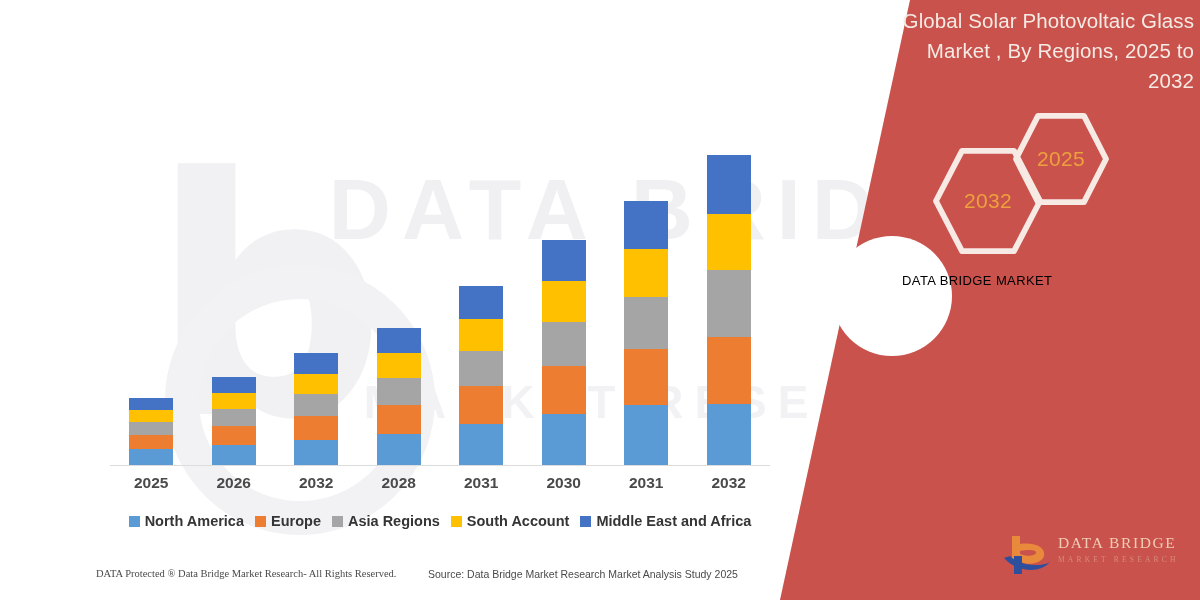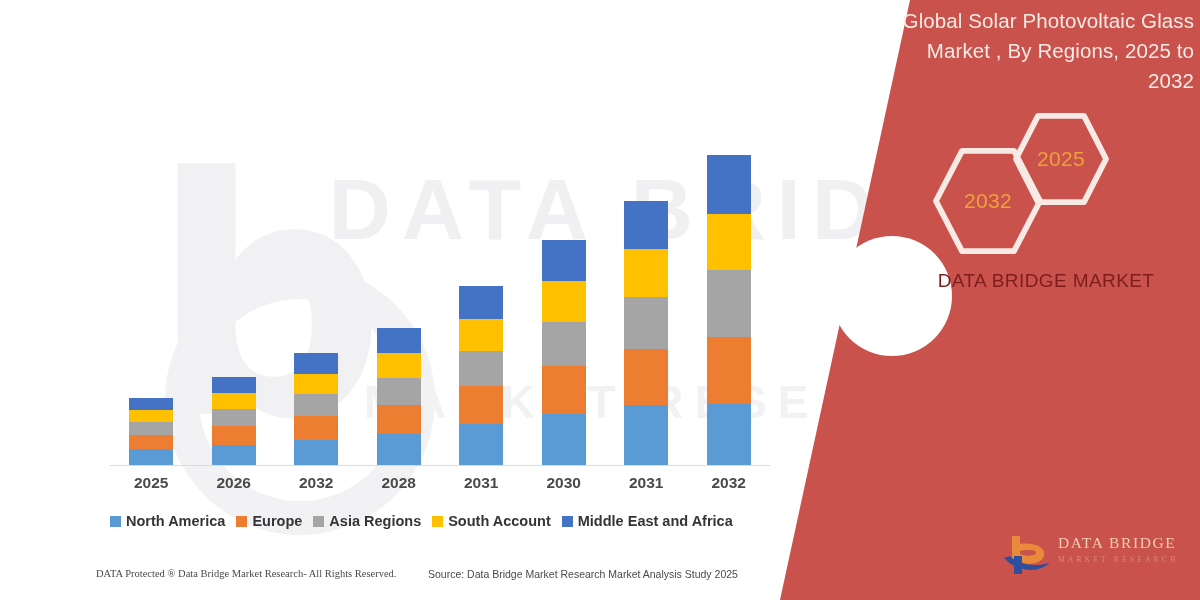--- a/index.html
+++ b/index.html
@@ -22,22 +22,22 @@
   .hex svg{display:block;overflow:visible;}
   .hex-label{
     position:absolute;left:0;top:0;width:100%;height:100%;
     display:flex;align-items:center;justify-content:center;
     color:#eda13c;font-size:21px;font-weight:400;letter-spacing:.3px;
   }
   .hex-2025{left:93px;top:3px;width:96px;height:92px;}
   .hex-2032{left:13px;top:38px;width:110px;height:106px;}
 
   .dbmr-brand{
-    position:absolute;left:902px;top:266px;width:288px;text-align:center;
-    color:#7f1d1d;font-size:19px;line-height:30px;font-weight:400;letter-spacing:.4px;
+    position:absolute;left:902px;top:266px;width:288px;
+    color:#000000;font-size:13px;line-height:30px;font-weight:400;letter-spacing:.4px;
   }
 
   
   .white-arc{
     position:absolute;left:832px;top:236px;width:120px;height:120px;
     border-radius:50%;background:#ffffff;
   }
 
   
   .logo{position:absolute;left:1000px;top:530px;width:190px;height:52px;}
@@ -78,21 +78,21 @@
   .bars{position:absolute;left:0;bottom:1px;width:660px;height:325px;display:flex;align-items:flex-end;}
   .bar-slot{flex:1;display:flex;justify-content:center;align-items:flex-end;height:100%;}
   .bar{width:44px;display:flex;flex-direction:column-reverse;}
   .seg{width:100%;}
 
   .xlabels{position:absolute;left:110px;top:474px;width:660px;display:flex;}
   .xlabel{flex:1;text-align:center;color:#4a4a4a;font-size:15.5px;font-weight:700;}
 
   .legend{
     position:absolute;left:110px;top:513px;width:660px;
-    display:flex;align-items:center;gap:11px;
+    display:flex;justify-content:center;align-items:center;gap:11px;
   }
   .legend-item{display:flex;align-items:center;gap:5px;}
   .legend-swatch{width:11px;height:11px;display:block;}
   .legend-label{color:#353535;font-size:14.5px;font-weight:700;white-space:nowrap;}
 
   .footer{position:absolute;left:0;top:568px;width:800px;}
   .foot-left{position:absolute;left:96px;top:0;color:#4a4a4a;font-size:10.5px;font-family:"Liberation Serif",serif;}
   .foot-right{position:absolute;left:428px;top:0;color:#4a4a4a;font-size:10.5px;font-family:Liberation Sans, sans-serif;}
 </style>
 </head>

